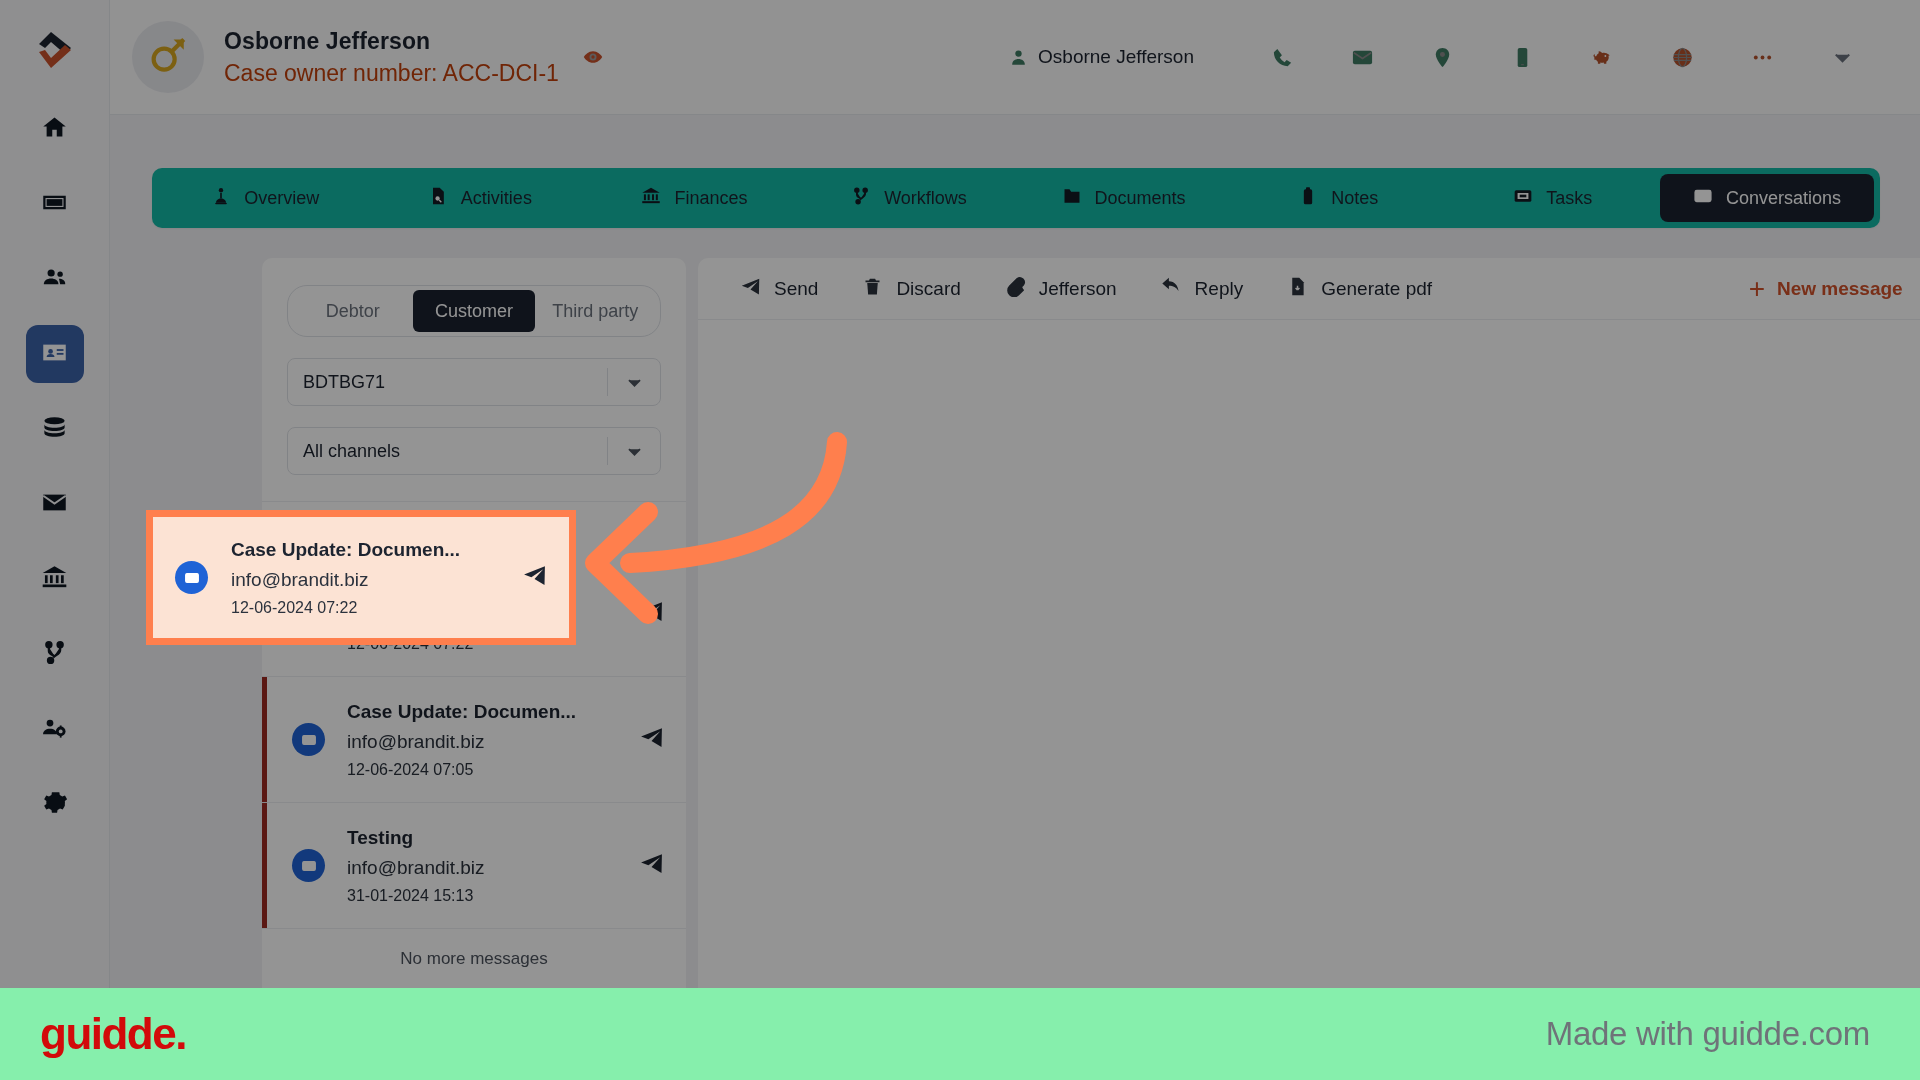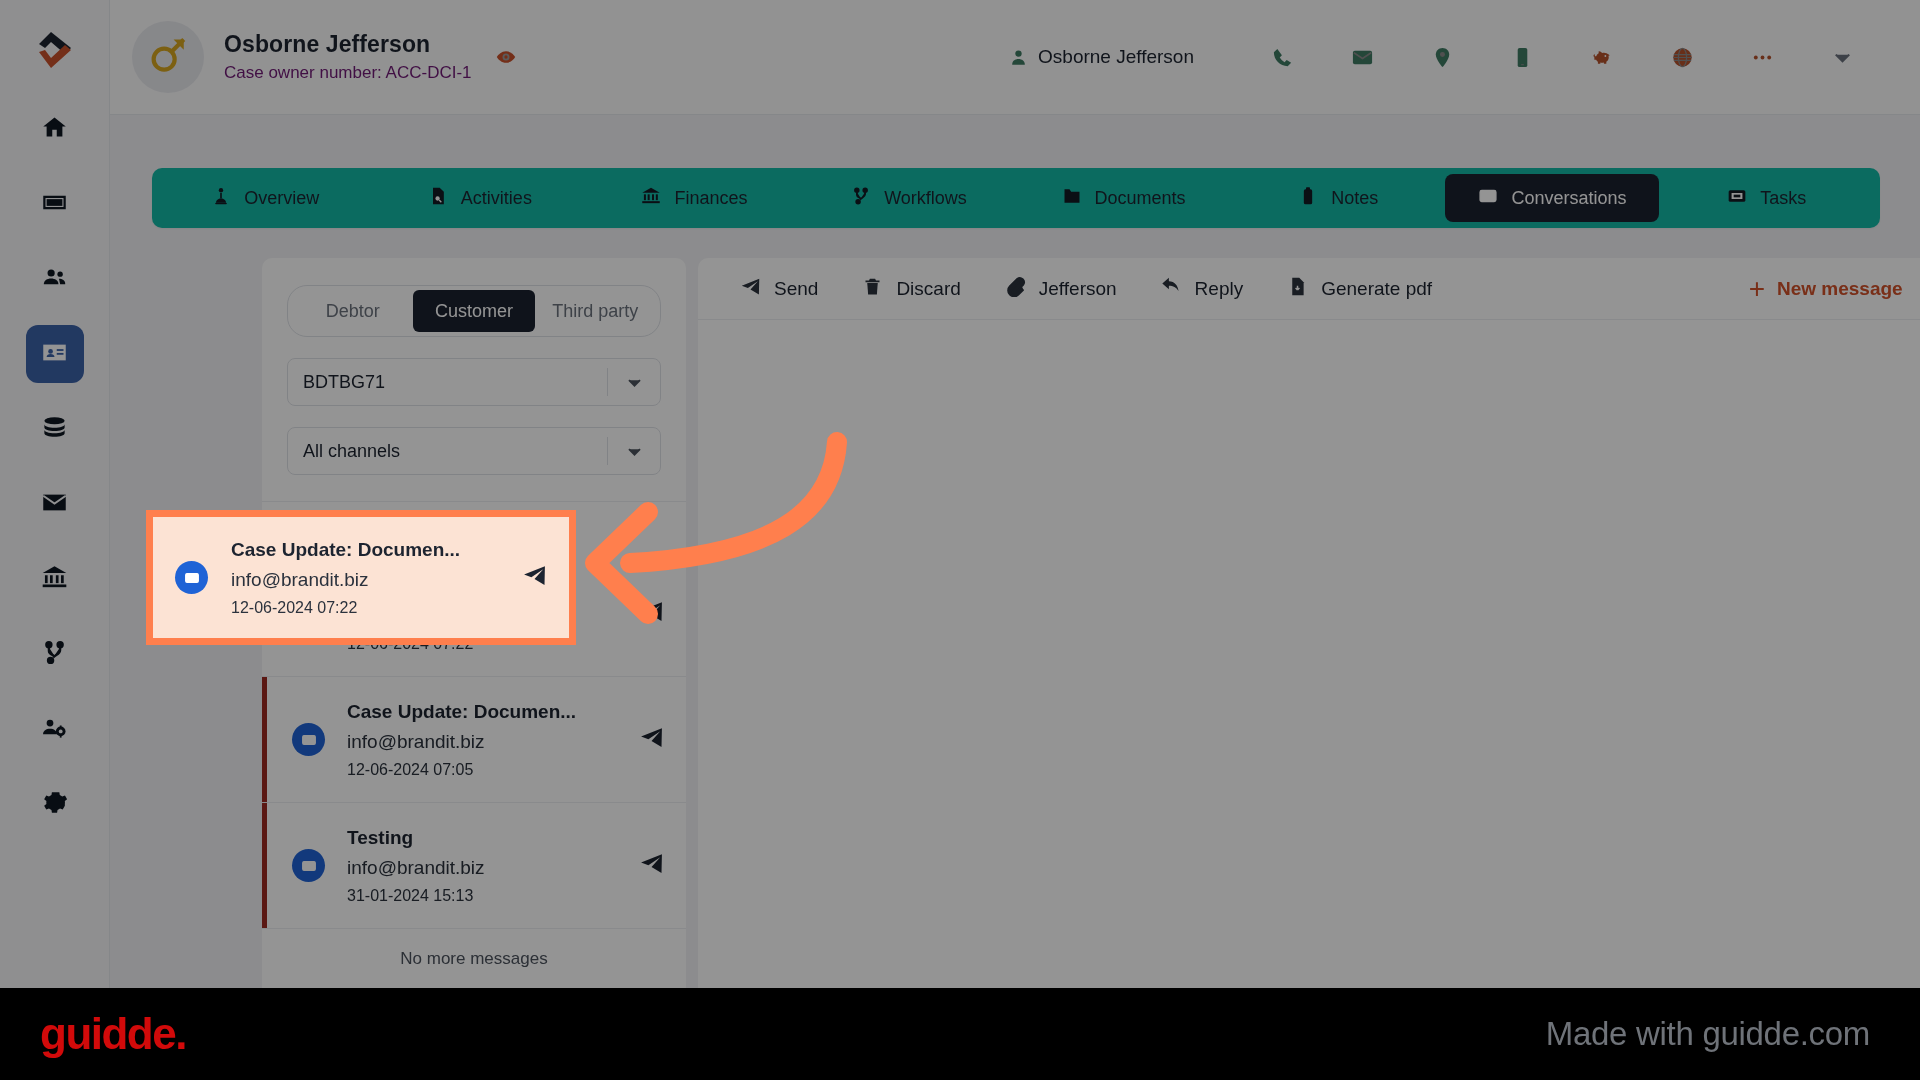--- a/index.html
+++ b/index.html
@@ -60,21 +60,21 @@
   #avatar {
     width: 72px; height: 72px; border-radius: 50%;
     background: #e9eaee;
     margin-left: 22px;
     display:flex; align-items:center; justify-content:center;
     flex: 0 0 auto;
   }
   #avatar svg { width: 42px; height: 42px; fill: #d6a520; }
   .hdr-names { margin-left: 20px; }
   .hdr-title { font-size: 23px; font-weight: 700; color: #1d2430; letter-spacing: .1px; }
-  .hdr-sub { font-size: 17px; color: #701a75; margin-top: 5px; }
+  .hdr-sub { font-size: 23px; color: #c2410c; margin-top: 5px; }
   #eye-badge { margin-left: 24px; display:flex; align-items:center; }
   #eye-badge svg { width: 20px; height: 20px; fill: #c8512b; }
 
   #hdr-right {
     margin-left: auto; display: flex; align-items: center;
     padding-right: 38px; gap: 0;
   }
   .hdr-user { display: flex; align-items: center; gap: 10px; margin-right: 48px; }
   .hdr-user .pic svg { width: 19px; height: 19px; fill: #3f7a63; display:block; }
   .hdr-user .nm { font-size: 19px; color: #1d2430; }
@@ -231,21 +231,21 @@
     display: flex; align-items: center;
     padding-left: 78px; padding-right: 22px;
   }
   #hl-inner .msg-badge { background:#1f63d6; }
   #arrow { position: absolute; left: 570px; top: 415px; z-index: 61; pointer-events:none; }
 
   
   #footer {
     position: absolute; left: 0; top: 988px;
     width: 1920px; height: 92px;
-    background: #000000;
+    background: #86efac;
     display: flex; align-items: center;
     z-index: 70;
   }
   #guidde-logo {
     margin-left: 40px;
     font-size: 44px; font-weight: 700; color: #d20a0a;
     letter-spacing: -1.5px;
   }
   #made-with {
     margin-left: auto; margin-right: 50px;
@@ -507,38 +507,38 @@
       </div>
       <div class="tab">
         <span>
           <svg viewBox="0 0 24 24">
               <rect x="7" y="4" width="10" height="18" rx="2"></rect>
               <rect x="9.6" y="1.6" width="4.8" height="3.6" rx="1"></rect>
             </svg>
         </span>
         <span>Notes</span>
       </div>
+      <div class="tab">
+        <span>
+          <svg viewBox="0 0 24 24">
+              <rect x="2" y="5" width="20" height="14" rx="2"></rect>
+              <rect x="5.5" y="8.4" width="13" height="7.2" fill="#ffffff"></rect>
+              <rect x="8" y="10.4" width="8" height="3.2"></rect>
+            </svg>
+        </span>
+        <span>Tasks</span>
+      </div>
       <div class="tab active">
         <span>
           <svg viewBox="0 0 24 24" fill="none" stroke="#ffffff" stroke-width="1.8">
               <rect x="2.6" y="5.4" width="18.8" height="13.2" rx="2"></rect>
               <path d="M3.4 7l8.6 6 8.6-6"></path>
             </svg>
         </span>
         <span>Conversations</span>
-      </div>
-      <div class="tab">
-        <span>
-          <svg viewBox="0 0 24 24">
-              <rect x="2" y="5" width="20" height="14" rx="2"></rect>
-              <rect x="5.5" y="8.4" width="13" height="7.2" fill="#ffffff"></rect>
-              <rect x="8" y="10.4" width="8" height="3.2"></rect>
-            </svg>
-        </span>
-        <span>Tasks</span>
       </div>
     </div>
 
     <section id="msgpanel">
 
       <div id="segmented">
         <div class="seg">Debtor</div>
         <div class="seg active">Customer</div>
         <div class="seg">Third party</div>
       </div>

